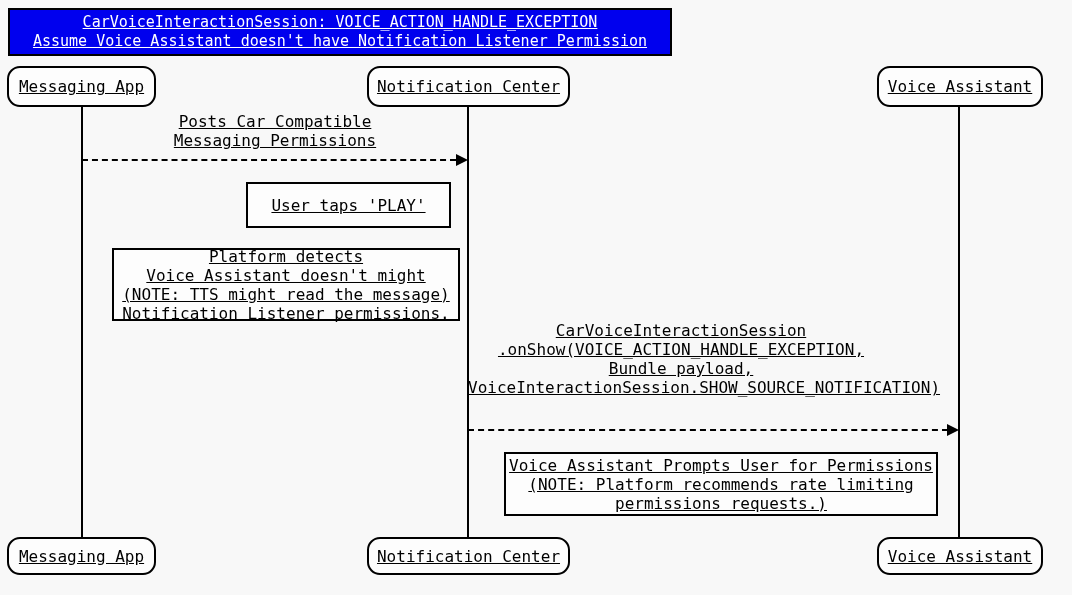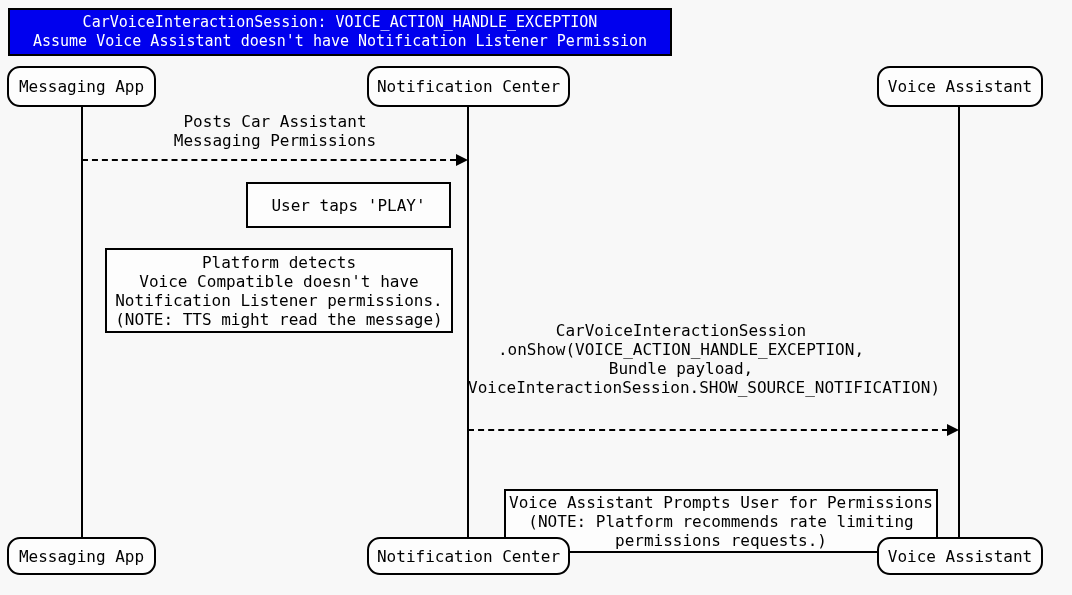--- a/index.html
+++ b/index.html
@@ -6,21 +6,21 @@
   html, body { background: #f8f8f8; }
   .stage {
     position: relative;
     width: 1072px;
     height: 595px;
     background: #f8f8f8;
     font-family: "DejaVu Sans Mono", "Liberation Mono", monospace;
     color: #000;
     overflow: hidden;
   }
-  .abs { position: absolute; }
+  .abs { position: absolute; text-decoration: underline; }
   .box {
     border: 2px solid #000;
     background: #fdfdfd;
     display: flex;
     flex-direction: column;
     align-items: center;
     justify-content: center;
     text-align: center;
   }
   .title-box {
@@ -62,49 +62,49 @@
   </div>
   <div class="abs box actor" style="left:877px; top:66px; width:166px; height:41px;">
     <span>Voice Assistant</span>
   </div>
 
   <div class="abs lifeline" style="left:81px; top:107px; height:430px;"></div>
   <div class="abs lifeline" style="left:467px; top:107px; height:430px;"></div>
   <div class="abs lifeline" style="left:958px; top:107px; height:430px;"></div>
 
   <div class="abs msg-label" style="left:82px; top:112px; width:386px;">
-    <div>Posts Car Assistant</div>
+    <div>Posts Car Compatible</div>
     <div>Messaging Permissions</div>
   </div>
 
   <div class="abs arrow-line" style="left:82px; top:159px; width:374px;"></div>
   <div class="abs arrowhead" style="left:456px; top:154px;"></div>
 
   <div class="abs box note" style="left:246px; top:182px; width:205px; height:46px;">
     <div>User taps 'PLAY'</div>
   </div>
 
-  <div class="abs box note" style="left:105px; top:248px; width:348px; height:85px;">
+  <div class="abs box note" style="left:112px; top:248px; width:348px; height:73px;">
     <div>Platform detects</div>
-    <div>Voice Compatible doesn't have</div>
+    <div>Voice Assistant doesn't might</div>
+    <div>(NOTE: TTS might read the message)</div>
     <div>Notification Listener permissions.</div>
-    <div>(NOTE: TTS might read the message)</div>
   </div>
 
   <div class="abs msg-label" style="left:468px; top:321px; width:426px;">
     <div>CarVoiceInteractionSession</div>
     <div>.onShow(VOICE_ACTION_HANDLE_EXCEPTION,</div>
     <div>Bundle payload,</div>
     <div>VoiceInteractionSession.SHOW_SOURCE_NOTIFICATION)</div>
   </div>
 
   <div class="abs arrow-line" style="left:468px; top:429px; width:480px;"></div>
   <div class="abs arrowhead" style="left:947px; top:424px;"></div>
 
-  <div class="abs box note" style="left:504px; top:452px; width:434px; height:64px;margin-top:37px;">
+  <div class="abs box note" style="left:504px; top:452px; width:434px; height:64px;">
     <div>Voice Assistant Prompts User for Permissions</div>
     <div>(NOTE: Platform recommends rate limiting</div>
     <div>permissions requests.)</div>
   </div>
 
   <div class="abs box actor" style="left:7px; top:537px; width:149px; height:38px;">
     <span>Messaging App</span>
   </div>
   <div class="abs box actor" style="left:367px; top:537px; width:203px; height:38px;">
     <span>Notification Center</span>

